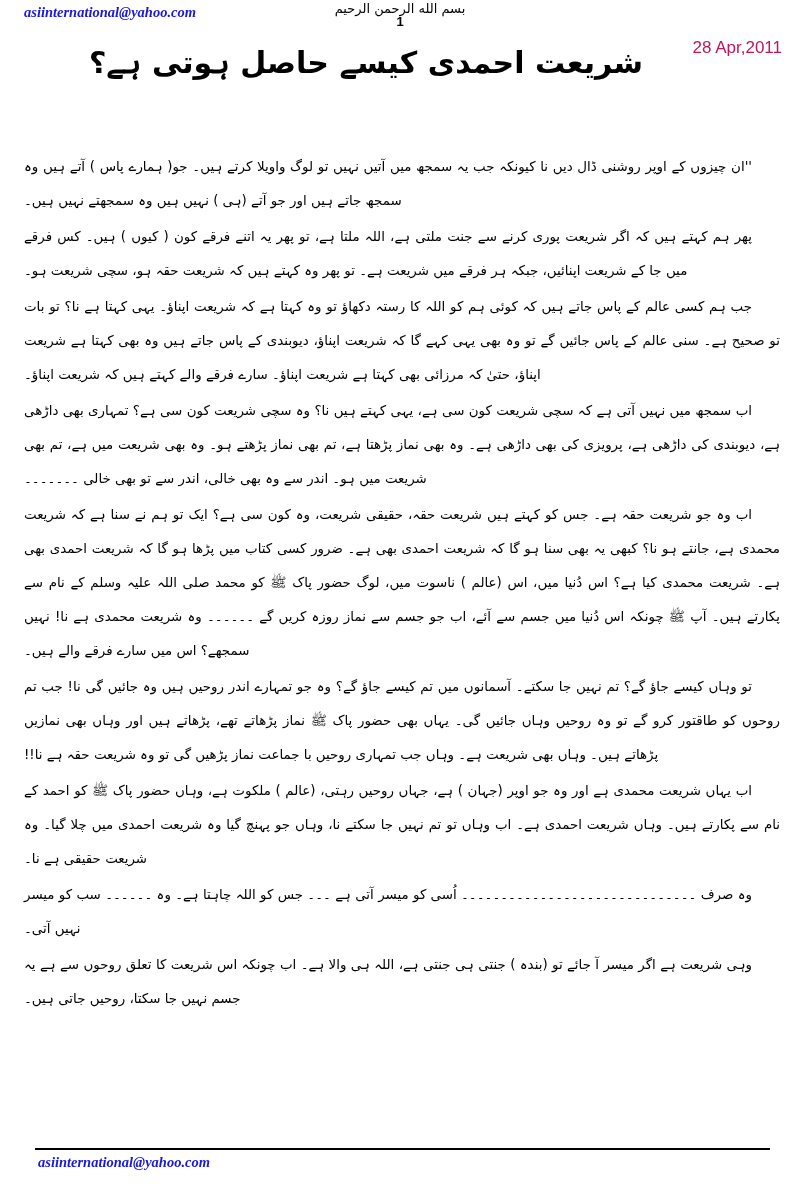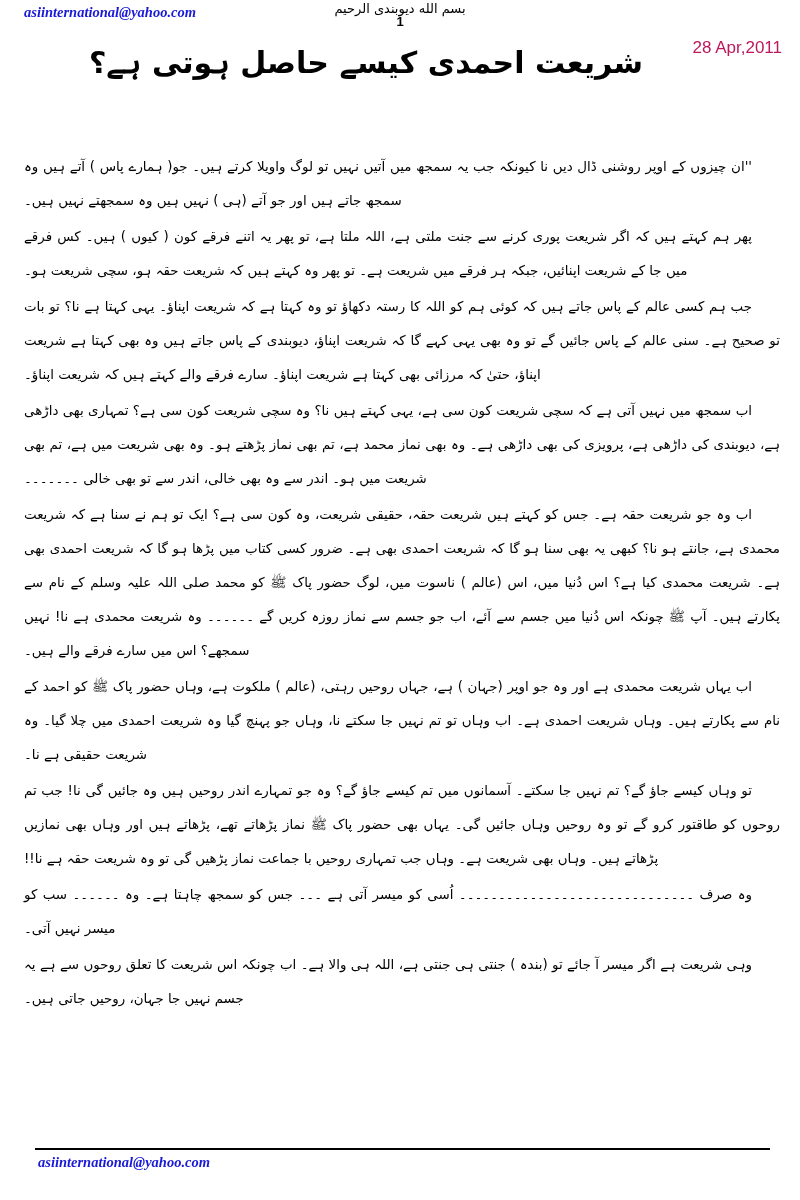--- a/index.html
+++ b/index.html
@@ -153,39 +153,39 @@
   }
 </style>
 </head>
 <body>
 
 <div class="page">
 
   <div class="header">
     <div class="hdr-email">asiinternational@yahoo.com</div>
 
-    <div class="hdr-bismillah">بسم الله دیوبندی الرحيم</div>
+    <div class="hdr-bismillah">بسم الله الرحمن الرحيم</div>
 
     <div class="hdr-pagenum">1</div>
 
     <div class="hdr-date">28 Apr,2011</div>
 
     <div class="doc-title">شریعت احمدی کیسے حاصل ہوتی ہے؟</div>
   </div>
 
   <div class="body-text">
     <p class="indented">''ان چیزوں کے اوپر روشنی ڈال دیں نا کیونکہ جب یہ سمجھ میں آتیں نہیں تو لوگ واویلا کرتے ہیں۔ جو( ہمارے پاس ) آتے ہیں وہ سمجھ جاتے ہیں اور جو آتے (ہی ) نہیں ہیں وہ سمجھتے نہیں ہیں۔</p>
     <p class="indented">پھر ہم کہتے ہیں کہ اگر شریعت پوری کرنے سے جنت ملتی ہے، اللہ ملتا ہے، تو پھر یہ اتنے فرقے کون ( کیوں ) ہیں۔ کس فرقے میں جا کے شریعت اپنائیں، جبکہ ہر فرقے میں شریعت ہے۔ تو پھر وہ کہتے ہیں کہ شریعت حقہ ہو، سچی شریعت ہو۔</p>
     <p class="indented">جب ہم کسی عالم کے پاس جاتے ہیں کہ کوئی ہم کو اللہ کا رستہ دکھاؤ تو وہ کہتا ہے کہ شریعت اپناؤ۔ یہی کہتا ہے نا؟ تو بات تو صحیح ہے۔ سنی عالم کے پاس جائیں گے تو وہ بھی یہی کہے گا کہ شریعت اپناؤ، دیوبندی کے پاس جاتے ہیں وہ بھی کہتا ہے شریعت اپناؤ، حتیٰ کہ مرزائی بھی کہتا ہے شریعت اپناؤ۔ سارے فرقے والے کہتے ہیں کہ شریعت اپناؤ۔</p>
-    <p class="indented">اب سمجھ میں نہیں آتی ہے کہ سچی شریعت کون سی ہے، یہی کہتے ہیں نا؟ وہ سچی شریعت کون سی ہے؟ تمہاری بھی داڑھی ہے، دیوبندی کی داڑھی ہے، پرویزی کی بھی داڑھی ہے۔ وہ بھی نماز محمد ہے، تم بھی نماز پڑھتے ہو۔ وہ بھی شریعت میں ہے، تم بھی شریعت میں ہو۔ اندر سے وہ بھی خالی، اندر سے تو بھی خالی ۔۔۔۔۔۔۔</p>
+    <p class="indented">اب سمجھ میں نہیں آتی ہے کہ سچی شریعت کون سی ہے، یہی کہتے ہیں نا؟ وہ سچی شریعت کون سی ہے؟ تمہاری بھی داڑھی ہے، دیوبندی کی داڑھی ہے، پرویزی کی بھی داڑھی ہے۔ وہ بھی نماز پڑھتا ہے، تم بھی نماز پڑھتے ہو۔ وہ بھی شریعت میں ہے، تم بھی شریعت میں ہو۔ اندر سے وہ بھی خالی، اندر سے تو بھی خالی ۔۔۔۔۔۔۔</p>
     <p class="indented">اب وہ جو شریعت حقہ ہے۔ جس کو کہتے ہیں شریعت حقہ، حقیقی شریعت، وہ کون سی ہے؟ ایک تو ہم نے سنا ہے کہ شریعت محمدی ہے، جانتے ہو نا؟ کبھی یہ بھی سنا ہو گا کہ شریعت احمدی بھی ہے۔ ضرور کسی کتاب میں پڑھا ہو گا کہ شریعت احمدی بھی ہے۔ شریعت محمدی کیا ہے؟ اس دُنیا میں، اس (عالم ) ناسوت میں، لوگ حضور پاک ﷺ کو محمد صلی اللہ علیہ وسلم کے نام سے پکارتے ہیں۔ آپ ﷺ چونکہ اس دُنیا میں جسم سے آئے، اب جو جسم سے نماز روزہ کریں گے ۔۔۔۔۔۔ وہ شریعت محمدی ہے نا! نہیں سمجھے؟ اس میں سارے فرقے والے ہیں۔</p>
+    <p class="indented">تو وہاں کیسے جاؤ گے؟ تم نہیں جا سکتے۔ آسمانوں میں تم کیسے جاؤ گے؟ وہ جو تمہارے اندر روحیں ہیں وہ جائیں گی نا! جب تم روحوں کو طاقتور کرو گے تو وہ روحیں وہاں جائیں گی۔ یہاں بھی حضور پاک ﷺ نماز پڑھاتے تھے، پڑھاتے ہیں اور وہاں بھی نمازیں پڑھاتے ہیں۔ وہاں بھی شریعت ہے۔ وہاں جب تمہاری روحیں با جماعت نماز پڑھیں گی تو وہ شریعت حقہ ہے نا!!</p>
     <p class="indented">اب یہاں شریعت محمدی ہے اور وہ جو اوپر (جہان ) ہے، جہاں روحیں رہتی، (عالم ) ملکوت ہے، وہاں حضور پاک ﷺ کو احمد کے نام سے پکارتے ہیں۔ وہاں شریعت احمدی ہے۔ اب وہاں تو تم نہیں جا سکتے نا، وہاں جو پہنچ گیا وہ شریعت احمدی میں چلا گیا۔ وہ شریعت حقیقی ہے نا۔</p>
-    <p class="indented">تو وہاں کیسے جاؤ گے؟ تم نہیں جا سکتے۔ آسمانوں میں تم کیسے جاؤ گے؟ وہ جو تمہارے اندر روحیں ہیں وہ جائیں گی نا! جب تم روحوں کو طاقتور کرو گے تو وہ روحیں وہاں جائیں گی۔ یہاں بھی حضور پاک ﷺ نماز پڑھاتے تھے، پڑھاتے ہیں اور وہاں بھی نمازیں پڑھاتے ہیں۔ وہاں بھی شریعت ہے۔ وہاں جب تمہاری روحیں با جماعت نماز پڑھیں گی تو وہ شریعت حقہ ہے نا!!</p>
-    <p class="indented">وہ صرف ۔۔۔۔۔۔۔۔۔۔۔۔۔۔۔۔۔۔۔۔۔۔۔۔۔۔۔۔۔۔ اُسی کو میسر آتی ہے ۔۔۔ جس کو سمجھ چاہتا ہے۔ وہ ۔۔۔۔۔۔ سب کو میسر نہیں آتی۔</p>
-    <p class="indented">وہی شریعت ہے اگر میسر آ جائے تو (بندہ ) جنتی ہی جنتی ہے، اللہ ہی والا ہے۔ اب چونکہ اس شریعت کا تعلق روحوں سے ہے یہ جسم نہیں جا جہان، روحیں جاتی ہیں۔</p>
+    <p class="indented">وہ صرف ۔۔۔۔۔۔۔۔۔۔۔۔۔۔۔۔۔۔۔۔۔۔۔۔۔۔۔۔۔۔ اُسی کو میسر آتی ہے ۔۔۔ جس کو اللہ چاہتا ہے۔ وہ ۔۔۔۔۔۔ سب کو میسر نہیں آتی۔</p>
+    <p class="indented">وہی شریعت ہے اگر میسر آ جائے تو (بندہ ) جنتی ہی جنتی ہے، اللہ ہی والا ہے۔ اب چونکہ اس شریعت کا تعلق روحوں سے ہے یہ جسم نہیں جا سکتا، روحیں جاتی ہیں۔</p>
   </div>
 
   <div class="footer">
     <div class="footer-rule"></div>
     <div class="footer-email">asiinternational@yahoo.com</div>
   </div>
 
 </div>
 
 </body></html>

